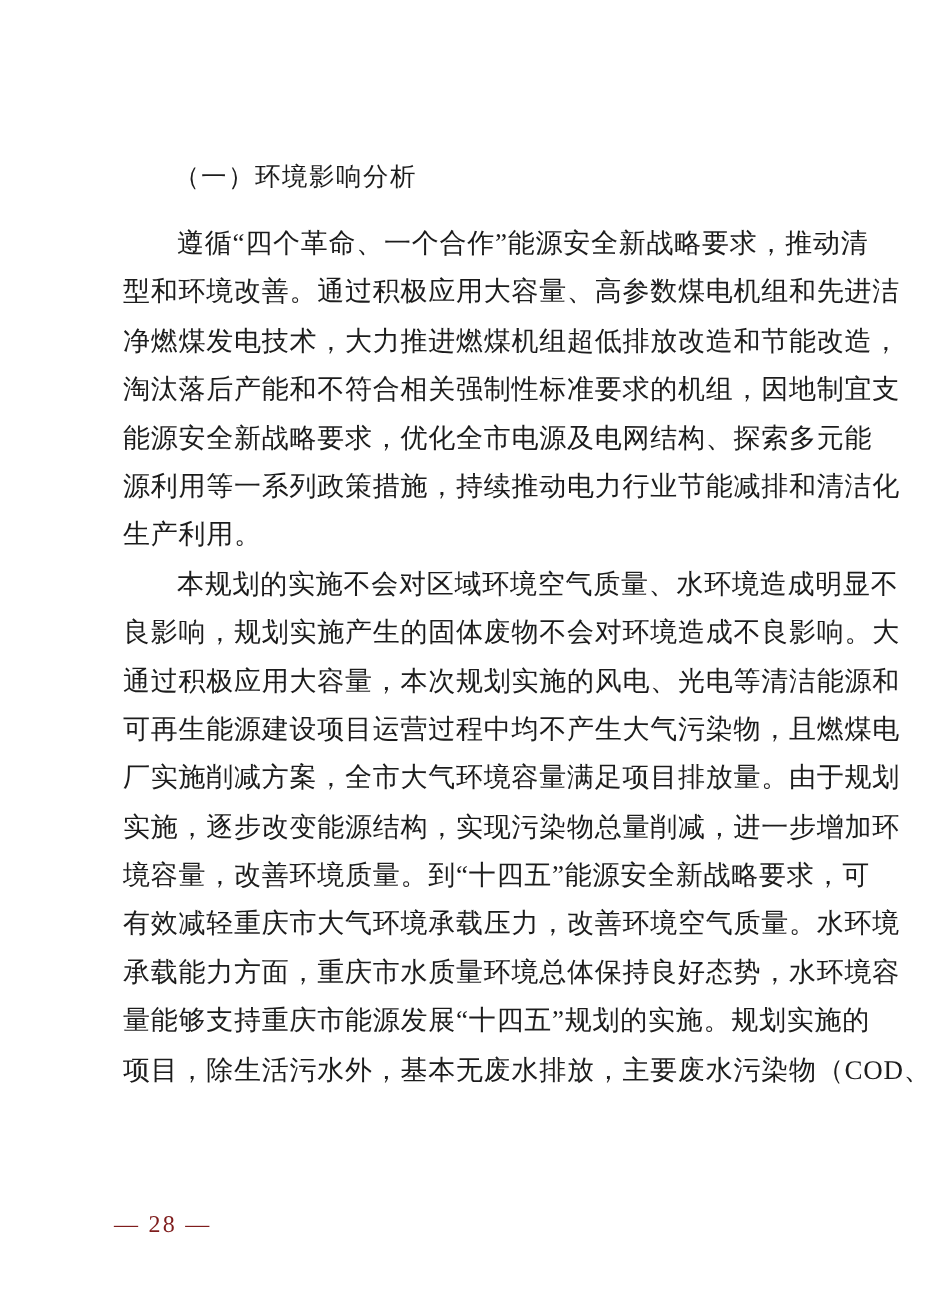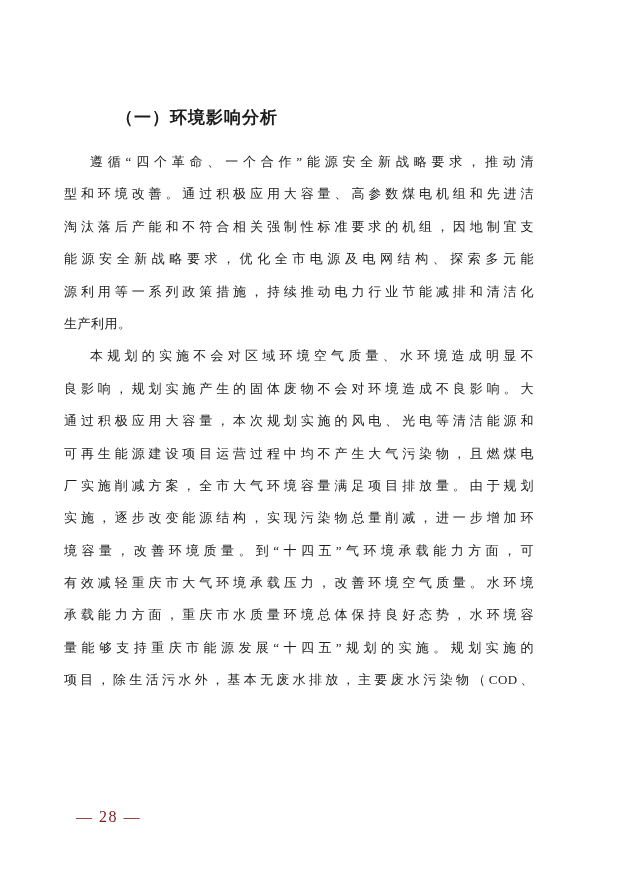--- a/index.html
+++ b/index.html
@@ -17,31 +17,31 @@
     color: #1c1c1c;
     overflow: hidden;
   }
   .heading {
     position: absolute;
     top: 105px;
     left: 82px;
     width: 470px;
     margin: 0;
     font-size: 17px;
-    font-weight: bold;
+    font-weight: normal;
     letter-spacing: 1px;
     text-indent: 2em;
     line-height: 26px;
   }
   .body-block {
     position: absolute;
     top: 146px;
-    left: 64px;
+    left: 82px;
     width: 470px;
-    font-size: 13px;
+    font-size: 18px;
     line-height: 32.4px;
   }
   .paragraph {
     margin: 0;
   }
   .line {
     height: 32.4px;
     text-align: justify;
     text-align-last: justify;
     text-justify: inter-character;
@@ -67,33 +67,34 @@
 </head>
 <body>
 
 <div class="page">
   <h2 class="heading">（一）环境影响分析</h2>
 
   <div class="body-block">
       <div class="paragraph">
         <div class="line first">遵循“四个革命、一个合作”能源安全新战略要求，推动清</div>
         <div class="line">型和环境改善。通过积极应用大容量、高参数煤电机组和先进洁</div>
+        <div class="line">净燃煤发电技术，大力推进燃煤机组超低排放改造和节能改造，</div>
         <div class="line">淘汰落后产能和不符合相关强制性标准要求的机组，因地制宜支</div>
         <div class="line">能源安全新战略要求，优化全市电源及电网结构、探索多元能</div>
         <div class="line">源利用等一系列政策措施，持续推动电力行业节能减排和清洁化</div>
         <div class="line no-justify">生产利用。</div>
       </div>
       <div class="paragraph">
         <div class="line first">本规划的实施不会对区域环境空气质量、水环境造成明显不</div>
         <div class="line">良影响，规划实施产生的固体废物不会对环境造成不良影响。大</div>
         <div class="line">通过积极应用大容量，本次规划实施的风电、光电等清洁能源和</div>
         <div class="line">可再生能源建设项目运营过程中均不产生大气污染物，且燃煤电</div>
         <div class="line">厂实施削减方案，全市大气环境容量满足项目排放量。由于规划</div>
         <div class="line">实施，逐步改变能源结构，实现污染物总量削减，进一步增加环</div>
-        <div class="line">境容量，改善环境质量。到“十四五”气环境承载能力方面，可</div>
+        <div class="line">境容量，改善环境质量。到“十四五”能源安全新战略要求，可</div>
         <div class="line">有效减轻重庆市大气环境承载压力，改善环境空气质量。水环境</div>
         <div class="line">承载能力方面，重庆市水质量环境总体保持良好态势，水环境容</div>
         <div class="line">量能够支持重庆市能源发展“十四五”规划的实施。规划实施的</div>
         <div class="line">项目，除生活污水外，基本无废水排放，主要废水污染物（COD、</div>
       </div>
     </div>
 
   <div class="page-number">— 28 —</div>
 </div>
 

